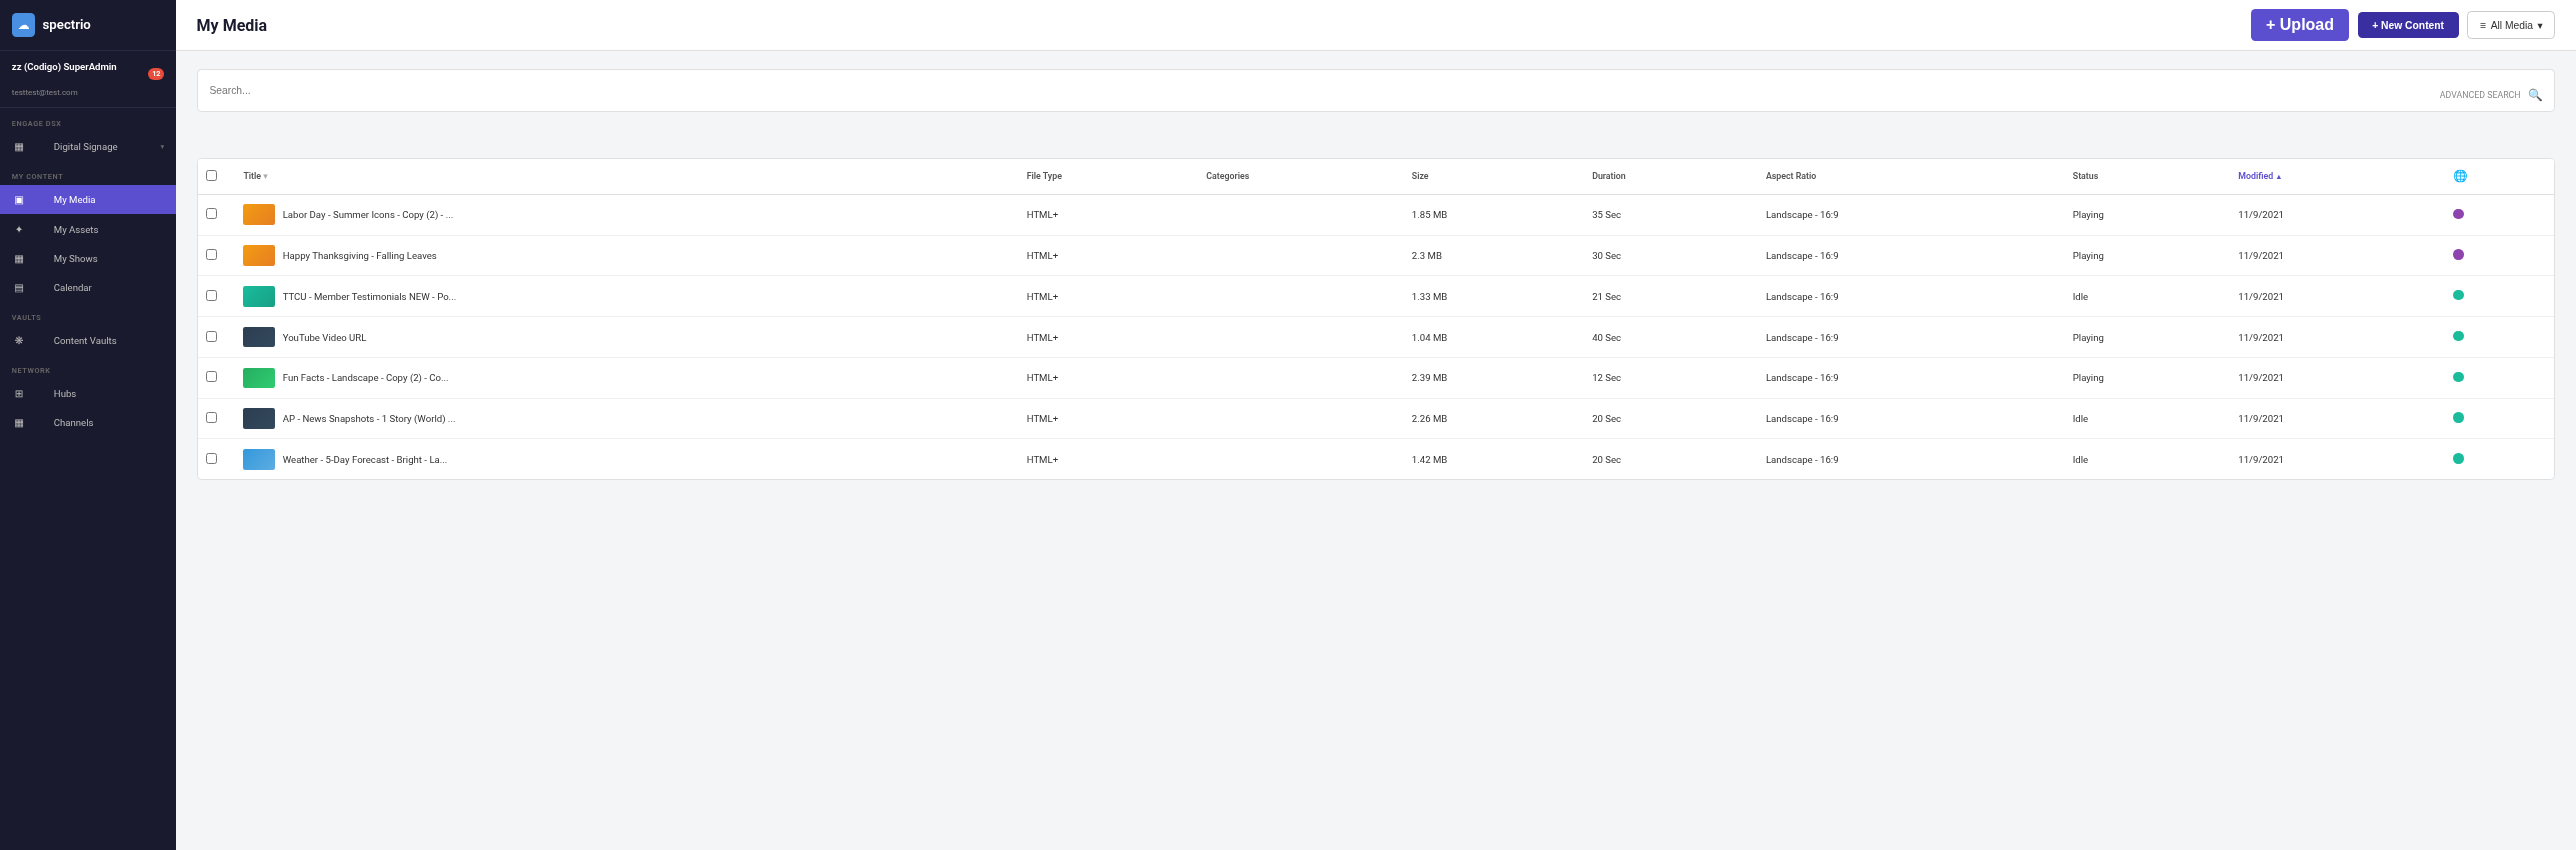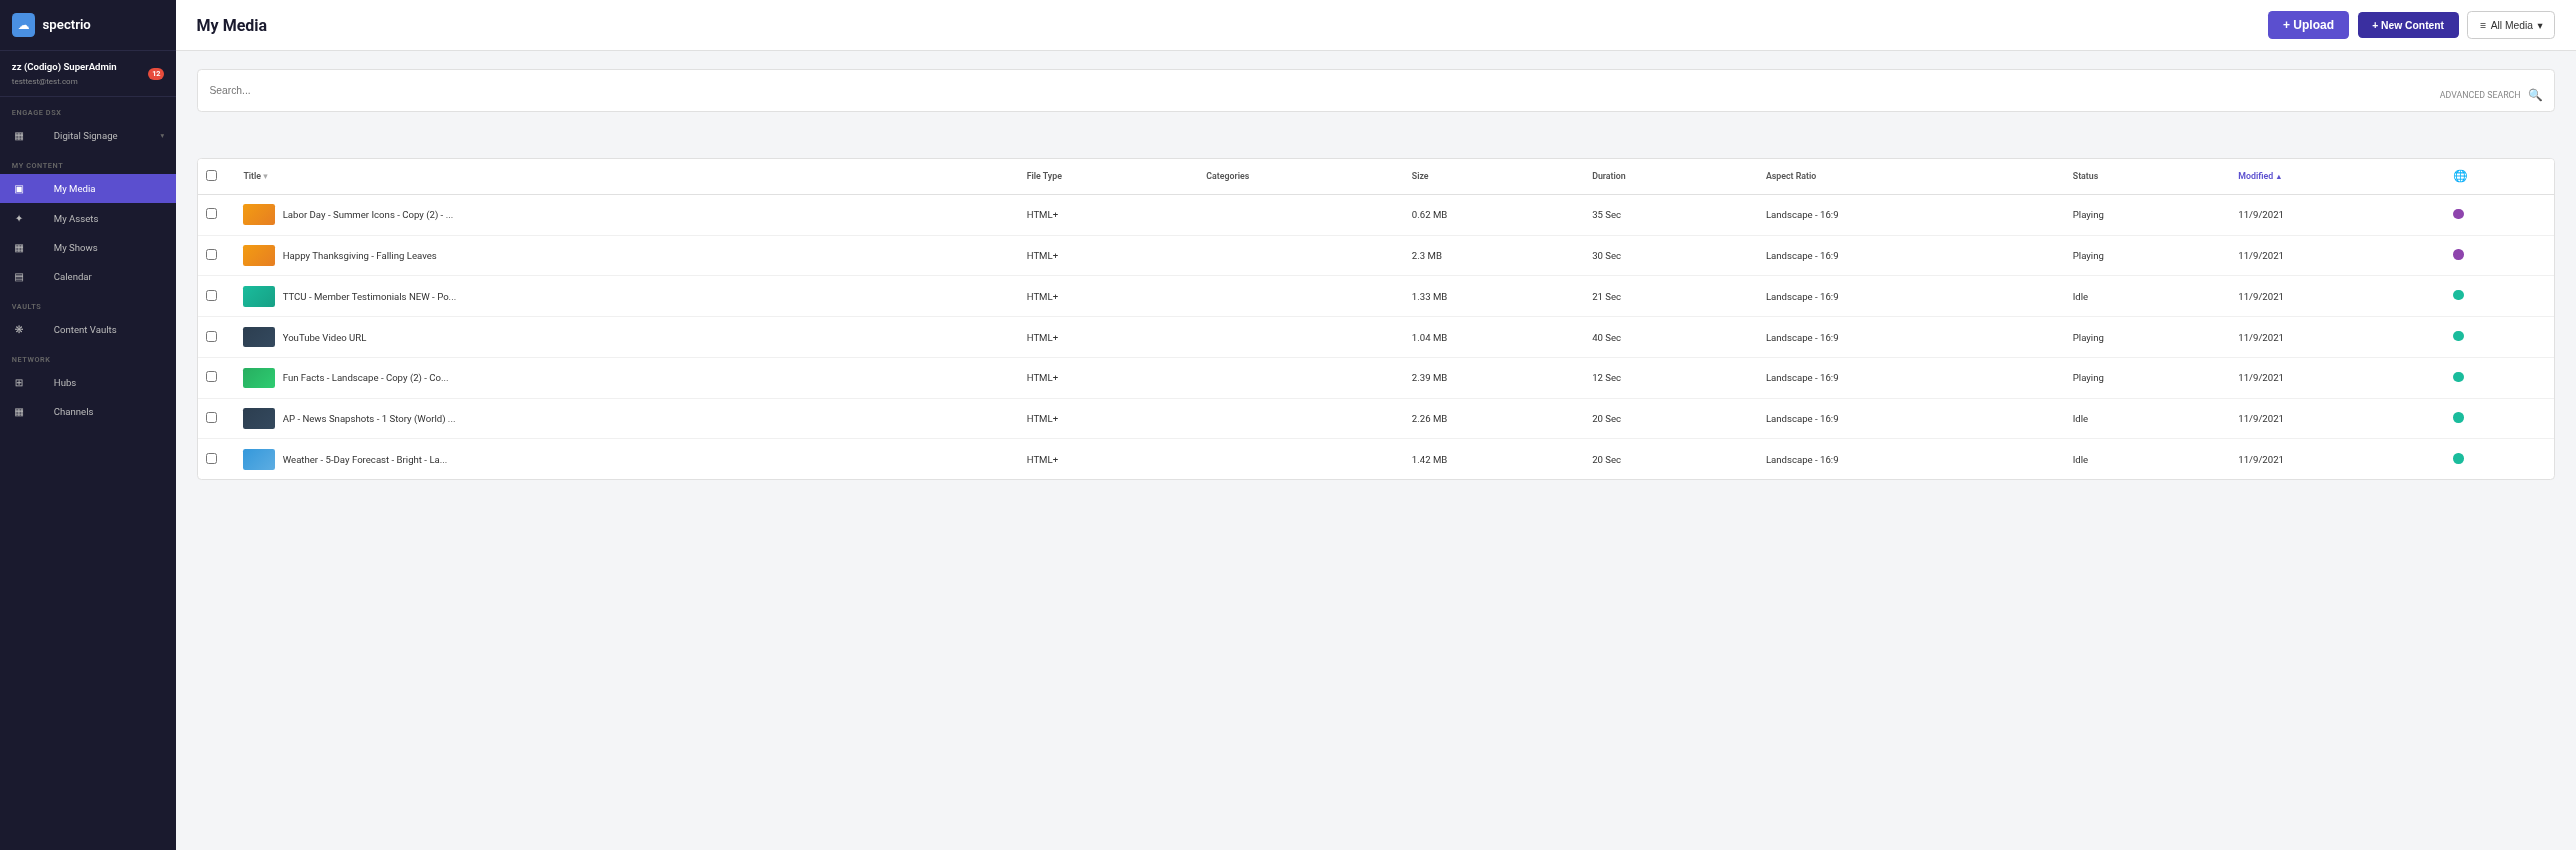--- a/index.html
+++ b/index.html
@@ -46,21 +46,21 @@
     .user-section {
       padding: 10.3px 11.8px;
       border-bottom: 0.7px solid #2a2a45;
       position: relative;
     }
 
     .user-name {
       color: white;
       font-size: 9.6px;
       font-weight: 600;
-      margin-bottom: 5px;
+      margin-bottom: 16px;
     }
 
     .user-email {
       color: #888;
       font-size: 8px;
     }
 
     .notification-badge {
       position: absolute;
       top: 17px;
@@ -140,21 +140,21 @@
       align-items: center;
       gap: 8.8px;
     }
 
     .btn-upload {
       background: #5b4fcf;
       color: white;
       border: none;
       border-radius: 4.4px;
       padding: 7.3px 14.7px;
-      font-size: 12px;
+      font-size: 16px;
       font-weight: 600;
       cursor: pointer;
       display: flex;
       align-items: center;
       gap: 4.4px;
     }
 
     .btn-new-content {
       background: #3a2fa0;
       color: white;
@@ -421,21 +421,21 @@
       <input type="checkbox" style="">
     </td>
     <td>
       <div class="title-cell">
         <div class="thumb thumb-orange"></div>
         <span>Labor Day - Summer Icons - Copy (2) - ...</span>
       </div>
     </td>
     <td>HTML+</td>
     <td></td>
-    <td>0.62 MB</td>
+    <td>1.85 MB</td>
     <td>35 Sec</td>
     <td>Landscape - 16:9</td>
     <td>Playing</td>
     <td>11/9/2021</td>
     <td><span style="width:10.3px;height:10.3px;border-radius:50%;background:#8e44ad;display:inline-block;"></span></td>
   </tr>
             <tr>
     <td class="checkbox-cell">
       <input type="checkbox" style="">
     </td>

